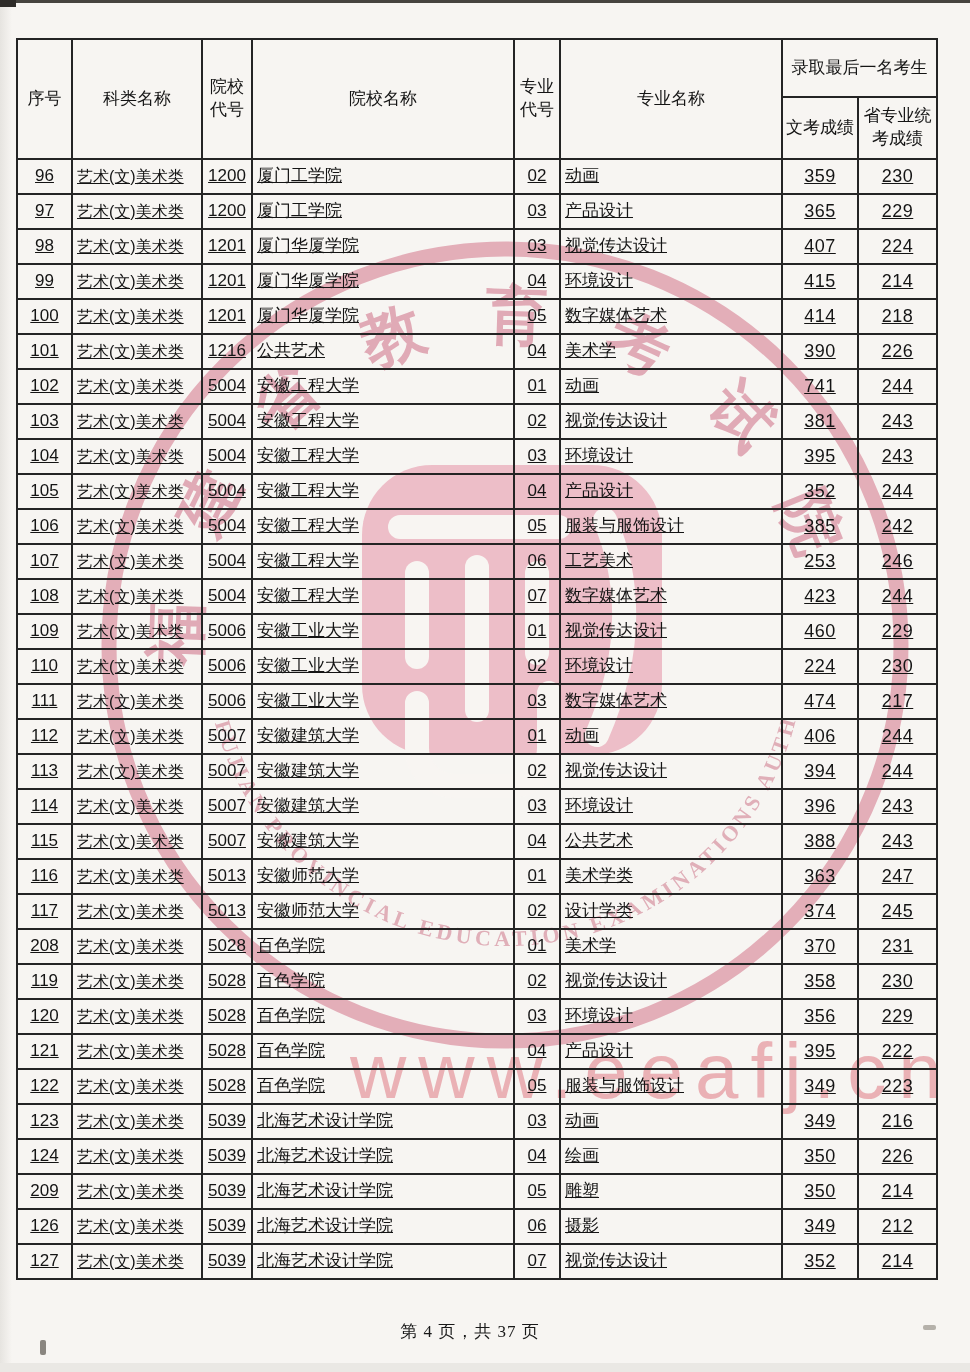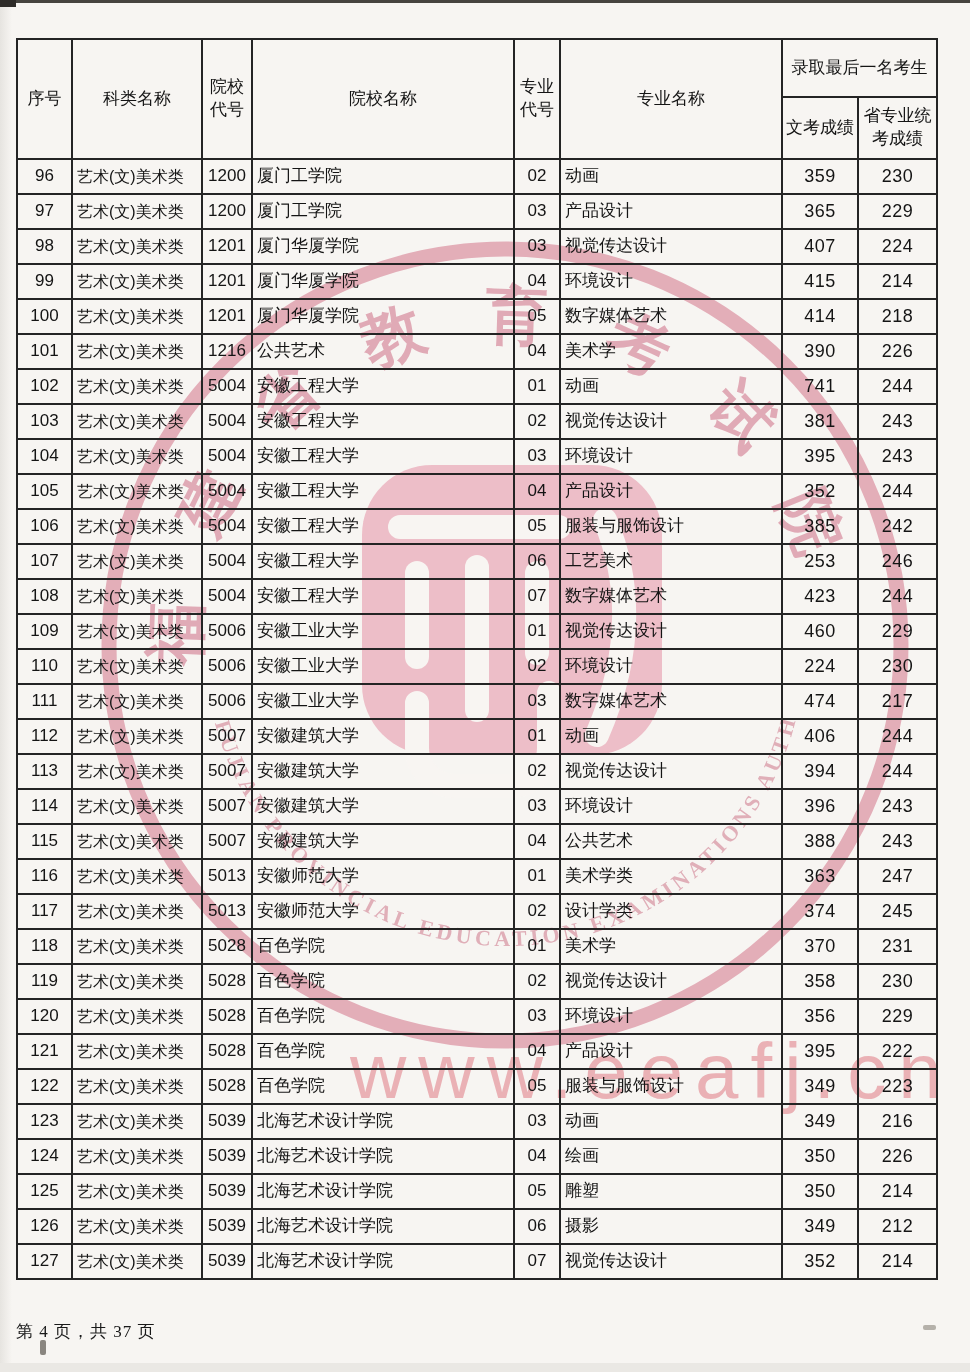--- a/index.html
+++ b/index.html
@@ -37,30 +37,30 @@
     position:absolute;left:16px;top:38px;width:920px;z-index:2;
     border-collapse:collapse;table-layout:fixed;background:transparent;
   }
   th,td{border:2px solid #242424;padding:0;overflow:hidden;}
   thead th{
     font-family:"Liberation Serif",serif;font-weight:400;font-size:17px;
     vertical-align:middle;line-height:1.35;
   }
   tr.hdr-top{height:58px;}
   tr.hdr-sub{height:62px;}
-  tbody tr{height:35px;}
+  tbody tr{height:35px;text-decoration:underline;}
   tbody td{font-size:17px;vertical-align:middle;line-height:1.1;white-space:nowrap;}
   td.c0,td.c2,td.c4,td.c6,td.c7{text-align:center;}
   td.c1,td.c3,td.c5{text-align:left;padding-left:4px;}
   td.c1{font-size:16px;margin-left:44px;}
   td.c6,td.c7{font-size:18px;letter-spacing:.5px;}
 
   
   .footer{
-    position:absolute;top:1320px;left:16px;width:940px;z-index:2;
+    position:absolute;top:1320px;left:0;width:940px;text-align:center;z-index:2;
     font-family:"Liberation Serif",serif;font-size:17px;letter-spacing:1px;color:#191919;
   }
 </style>
 </head>
 <body>
 
 <div class="scan-leftedge"></div>
 <div class="scan-topline"></div>
 <div class="scan-topleft"></div>
 <div class="scan-bottomband"></div>
@@ -338,21 +338,21 @@
         <td class="c0">117</td>
         <td class="c1">艺术(文)美术类</td>
         <td class="c2">5013</td>
         <td class="c3">安徽师范大学</td>
         <td class="c4">02</td>
         <td class="c5">设计学类</td>
         <td class="c6">374</td>
         <td class="c7">245</td>
       </tr>
       <tr>
-        <td class="c0">118</td>
+        <td class="c0">208</td>
         <td class="c1">艺术(文)美术类</td>
         <td class="c2">5028</td>
         <td class="c3">百色学院</td>
         <td class="c4">01</td>
         <td class="c5">美术学</td>
         <td class="c6">370</td>
         <td class="c7">231</td>
       </tr>
       <tr>
         <td class="c0">119</td>
@@ -408,21 +408,21 @@
         <td class="c0">124</td>
         <td class="c1">艺术(文)美术类</td>
         <td class="c2">5039</td>
         <td class="c3">北海艺术设计学院</td>
         <td class="c4">04</td>
         <td class="c5">绘画</td>
         <td class="c6">350</td>
         <td class="c7">226</td>
       </tr>
       <tr>
-        <td class="c0">125</td>
+        <td class="c0">209</td>
         <td class="c1">艺术(文)美术类</td>
         <td class="c2">5039</td>
         <td class="c3">北海艺术设计学院</td>
         <td class="c4">05</td>
         <td class="c5">雕塑</td>
         <td class="c6">350</td>
         <td class="c7">214</td>
       </tr>
       <tr>
         <td class="c0">126</td>

